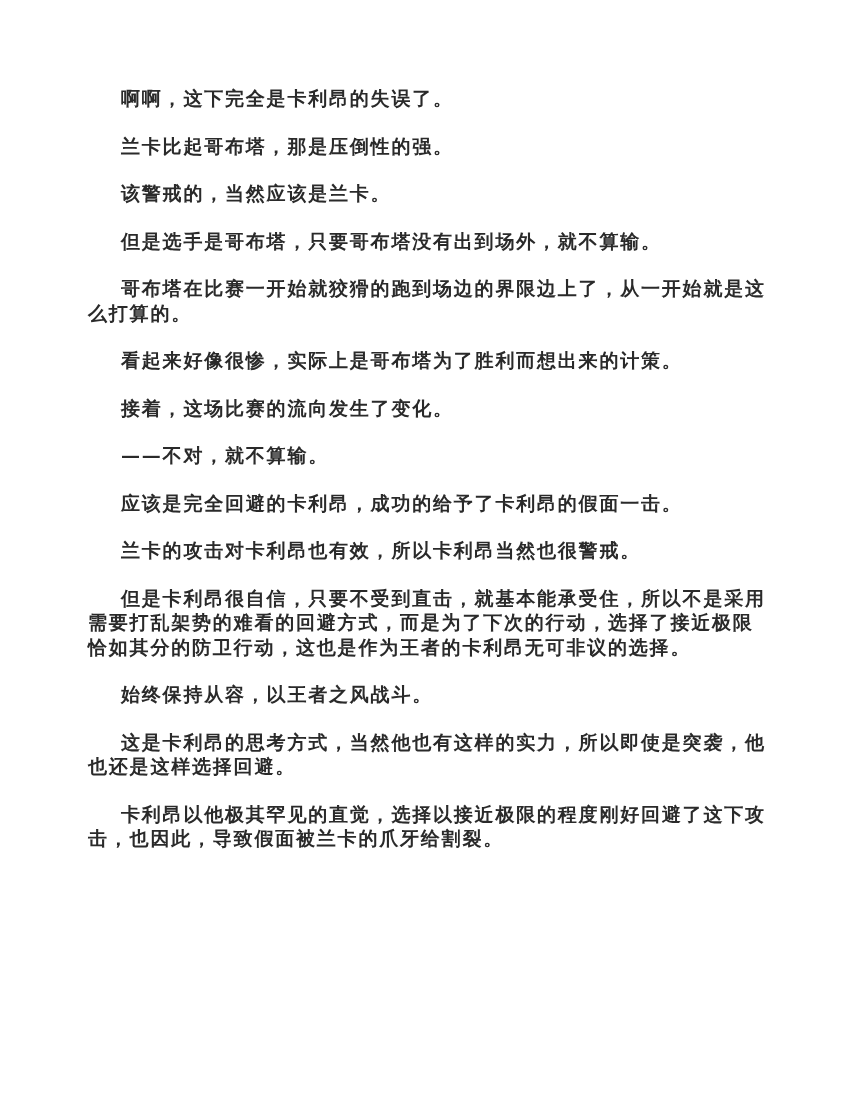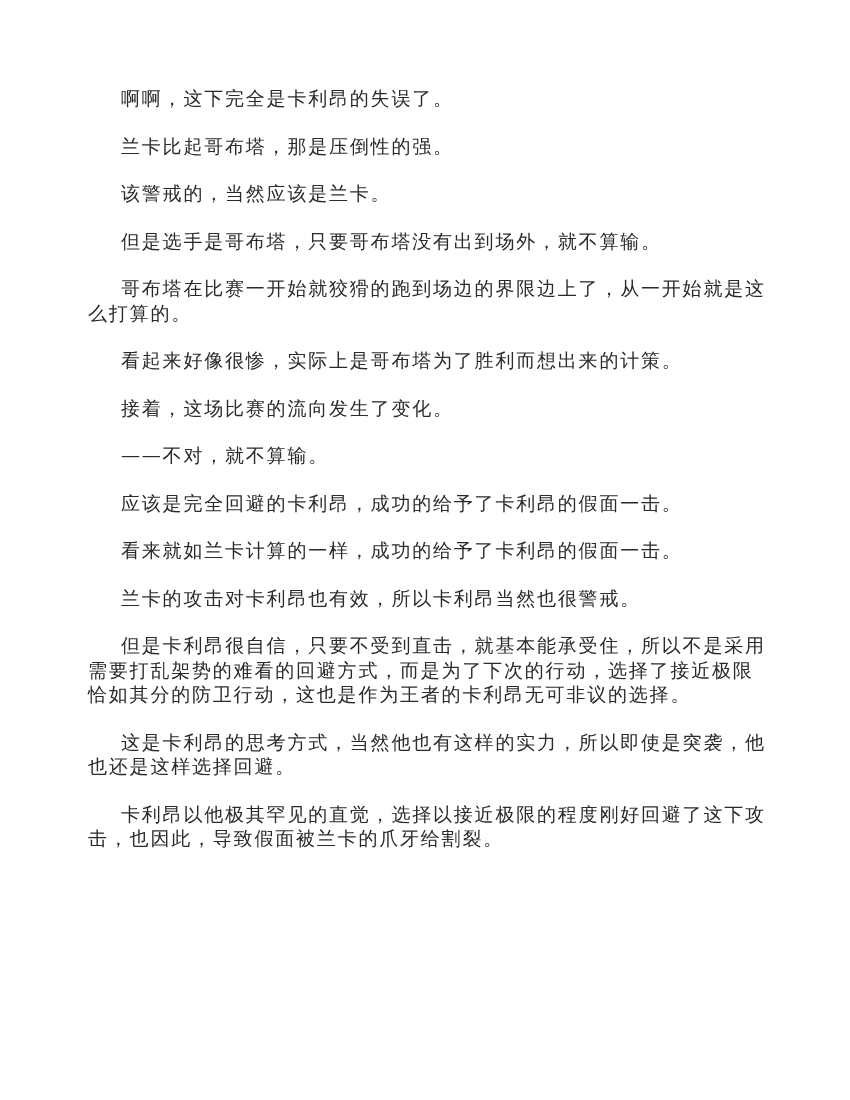--- a/index.html
+++ b/index.html
@@ -13,20 +13,21 @@
       overflow: hidden;
       font-family: "DejaVu Serif", "Liberation Serif", serif;
     }
     .page {
       box-sizing: border-box;
       width: 850px;
       height: 892px;
       padding: 86px 84px 20px 88px;
       background: #ffffff;
       color: #2a2a2a;
+      font-weight: bold;
     }
     .para {
       margin: 0 0 23px 0;
       font-size: 19px;
       line-height: 24.5px;
       letter-spacing: 1.8px;
       text-indent: 33px;
       color: #2a2a2a;
       word-break: break-all;
     }
@@ -40,18 +41,18 @@
 <div class="page">
   <p class="para">啊啊，这下完全是卡利昂的失误了。</p>
   <p class="para">兰卡比起哥布塔，那是压倒性的强。</p>
   <p class="para">该警戒的，当然应该是兰卡。</p>
   <p class="para">但是选手是哥布塔，只要哥布塔没有出到场外，就不算输。</p>
   <p class="para">哥布塔在比赛一开始就狡猾的跑到场边的界限边上了，从一开始就是这么打算的。</p>
   <p class="para">看起来好像很惨，实际上是哥布塔为了胜利而想出来的计策。</p>
   <p class="para">接着，这场比赛的流向发生了变化。</p>
   <p class="para">——不对，就不算输。</p>
   <p class="para">应该是完全回避的卡利昂，成功的给予了卡利昂的假面一击。</p>
-  <p class="para">看来就如兰卡计算的一样，成功的给予了卡利昂的假面一击。</p>
   <p class="para">兰卡的攻击对卡利昂也有效，所以卡利昂当然也很警戒。</p>
   <p class="para">但是卡利昂很自信，只要不受到直击，就基本能承受住，所以不是采用需要打乱架势的难看的回避方式，而是为了下次的行动，选择了接近极限恰如其分的防卫行动，这也是作为王者的卡利昂无可非议的选择。</p>
+  <p class="para">始终保持从容，以王者之风战斗。</p>
   <p class="para">这是卡利昂的思考方式，当然他也有这样的实力，所以即使是突袭，他也还是这样选择回避。</p>
   <p class="para">卡利昂以他极其罕见的直觉，选择以接近极限的程度刚好回避了这下攻击，也因此，导致假面被兰卡的爪牙给割裂。</p>
 </div>
 
 </body></html>

